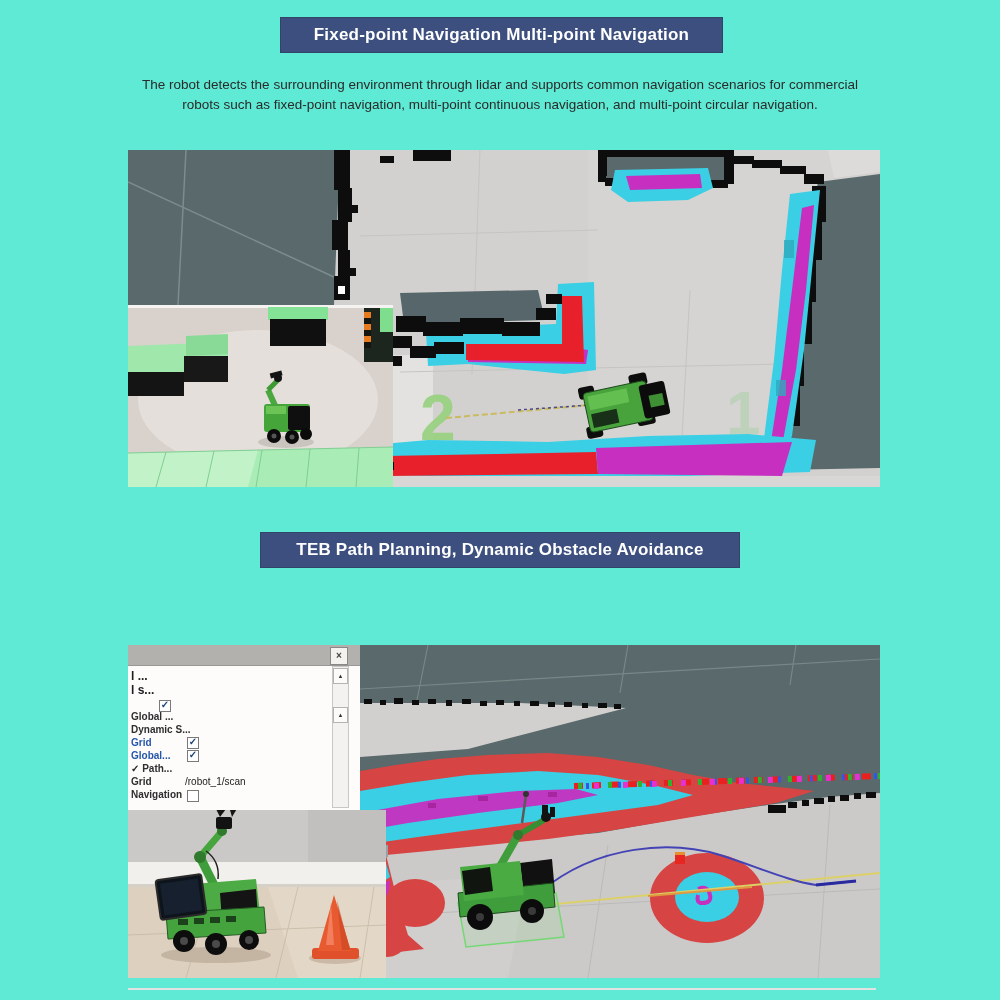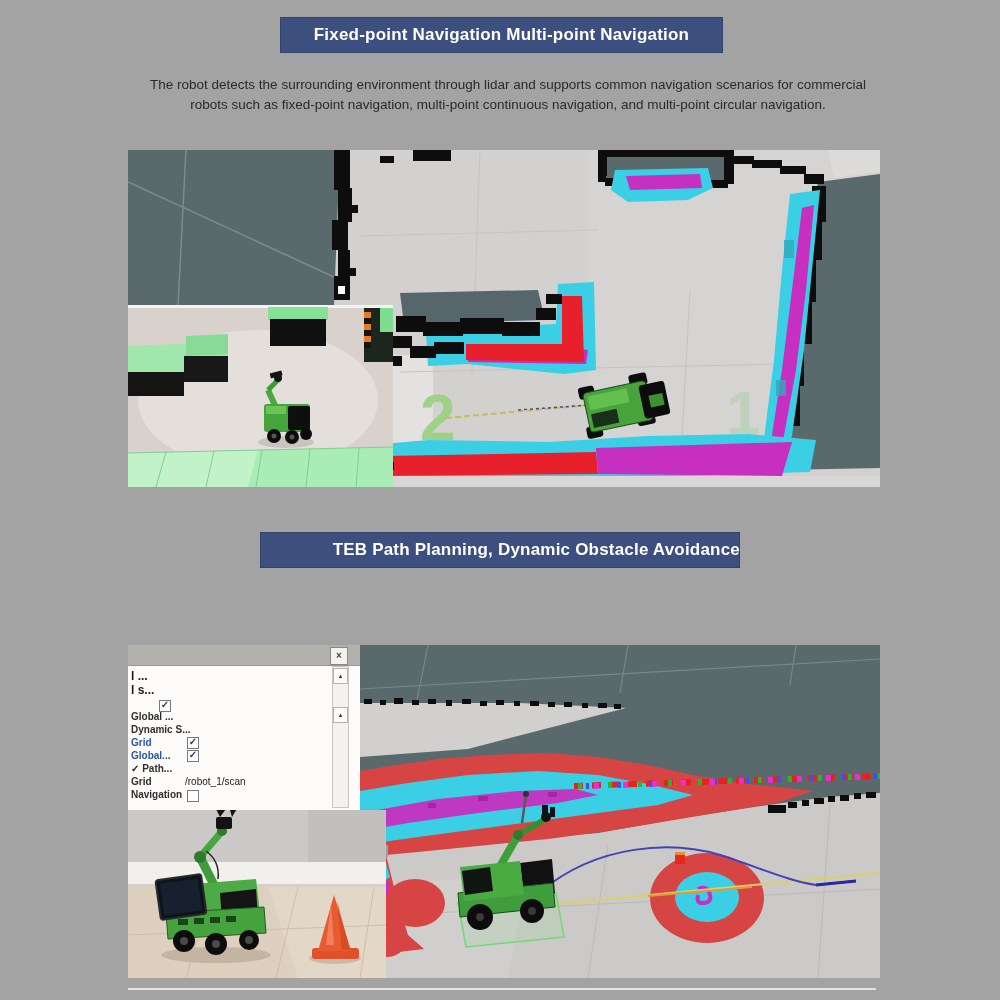--- a/index.html
+++ b/index.html
@@ -1,27 +1,27 @@
 <!DOCTYPE html>
 <html style="--banner-bg: #3c4f7e;"><head>
 <meta charset="utf-8">
 <style>
   :root{
     --banner-bg:#3c4f7e;
     --text-dark:#2a2a2a;
   }
   html,body{margin:0;padding:0;background:#fff;}
-  .page{position:relative;width:1000px;height:1000px;background:#a3a3a3;overflow:hidden;
+  .page{position:relative;width:1000px;height:1000px;background:#5eead4;overflow:hidden;
         font-family:"Liberation Sans",sans-serif;text-decoration:underline;}
   .banner{position:absolute;background:var(--banner-bg);color:#fff;display:flex;
           align-items:center;justify-content:center;font-weight:bold;font-size:17px;
           letter-spacing:.2px;box-shadow:inset 0 0 0 1px #334469;}
   .banner1{left:280px;top:17px;width:443px;height:36px;}
-  .banner2{left:260px;top:532px;width:480px;height:36px;justify-content:flex-end;}
-  .desc{position:absolute;left:138px;width:740px;text-align:center;color:var(--text-dark);
+  .banner2{left:260px;top:532px;width:480px;height:36px;}
+  .desc{position:absolute;left:130px;width:740px;text-align:center;color:var(--text-dark);
         font-size:13.5px;line-height:20px;margin:0;}
   .desc1{top:75px;}
   .desc2{top:591px;}
   .shot{position:absolute;left:128px;}
   .shot1{top:150px;width:752px;height:337px;}
   .shot2{top:645px;width:752px;height:333px;}
   .shot svg{position:absolute;left:0;top:0;}
   
   .panel{position:absolute;left:0;top:0;width:232px;height:165px;background:#fdfcfb;
          font-size:10px;color:#2e2e2e;}

